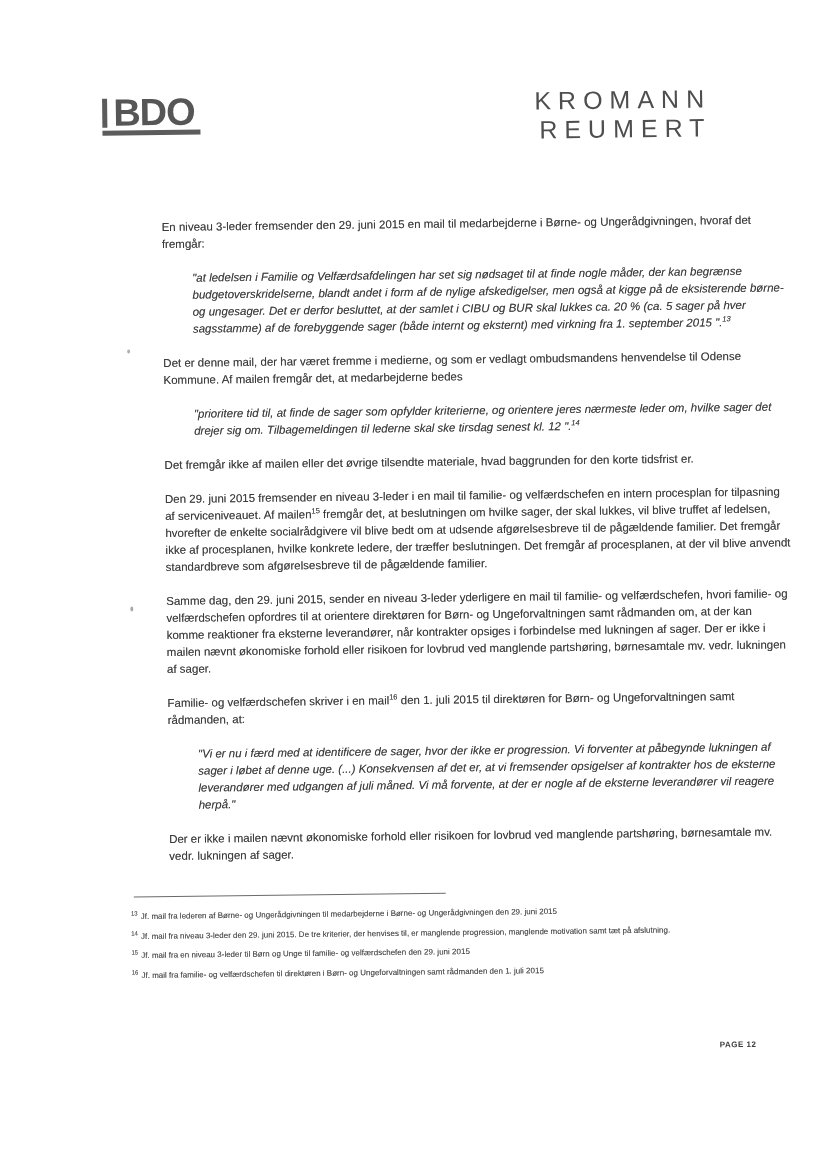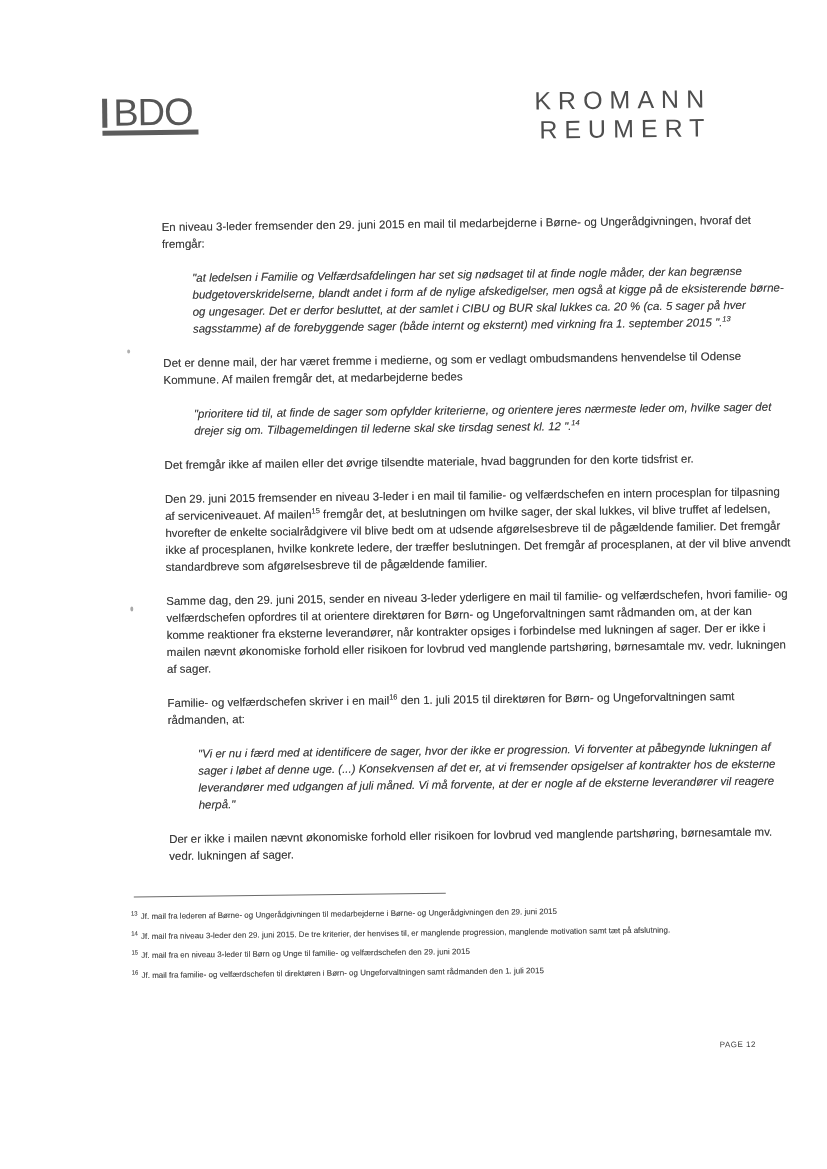--- a/index.html
+++ b/index.html
@@ -19,21 +19,21 @@
   }
   
   .bdo{
     position:absolute;left:108px;top:94px;
     display:inline-flex;align-items:flex-end;
     border-bottom:5px solid #5c5c5c;
     padding:0 6px 3px 0;
   }
   .bdo-bar{width:5px;height:29px;background:#5c5c5c;margin-right:6px;}
   .bdo-text{
-    font-size:38px;line-height:30px;font-weight:400;
+    font-size:38px;line-height:30px;font-weight:700;
     letter-spacing:-1px;color:#565656;
   }
   .kr{
     position:absolute;right:110px;top:88px;
     text-align:right;color:#4e4e4e;
     font-size:25px;line-height:29px;letter-spacing:7px;
     font-weight:400;
   }
   
   .doc-body{
@@ -52,21 +52,21 @@
     position:absolute;left:127px;top:893px;width:670px;
     font-size:8px;line-height:17px;color:#4a4a4a;
     text-shadow:0 0 0.3px rgba(70,70,70,0.5);
   }
   .fn-rule{width:312px;border-top:1.3px solid #6a6a6a;margin:0 0 8px 3px;}
   .fn-line{white-space:nowrap;}
   .fn-line sup{font-size:6px;vertical-align:super;margin-right:3px;}
   
   .page-footer{
     position:absolute;left:714px;top:1044px;
-    font-size:8px;font-weight:400;letter-spacing:0.5px;color:#3a3a3a;
+    font-size:8px;font-weight:700;letter-spacing:0.5px;color:#3a3a3a;
   }
   
   .artifact{position:absolute;background:#6f6f6f;border-radius:50%;}
   .a1{left:130px;top:346px;width:3px;height:4px;opacity:.55;}
   .a2{left:130px;top:603px;width:3px;height:5px;opacity:.6;}
 </style>
 </head>
 <body>
 
 <div class="page">

